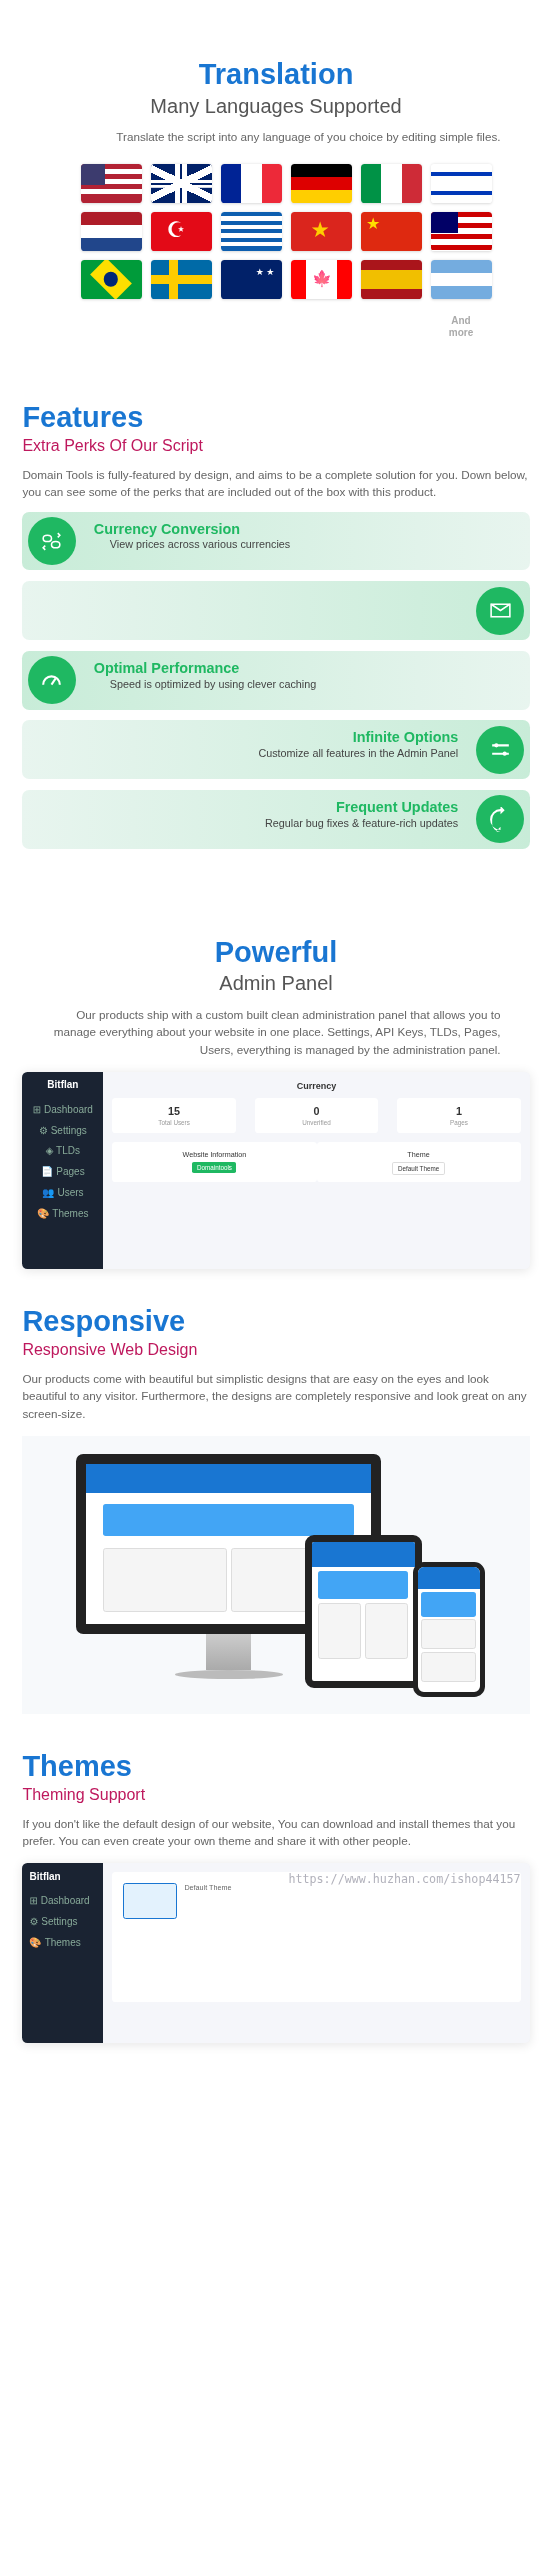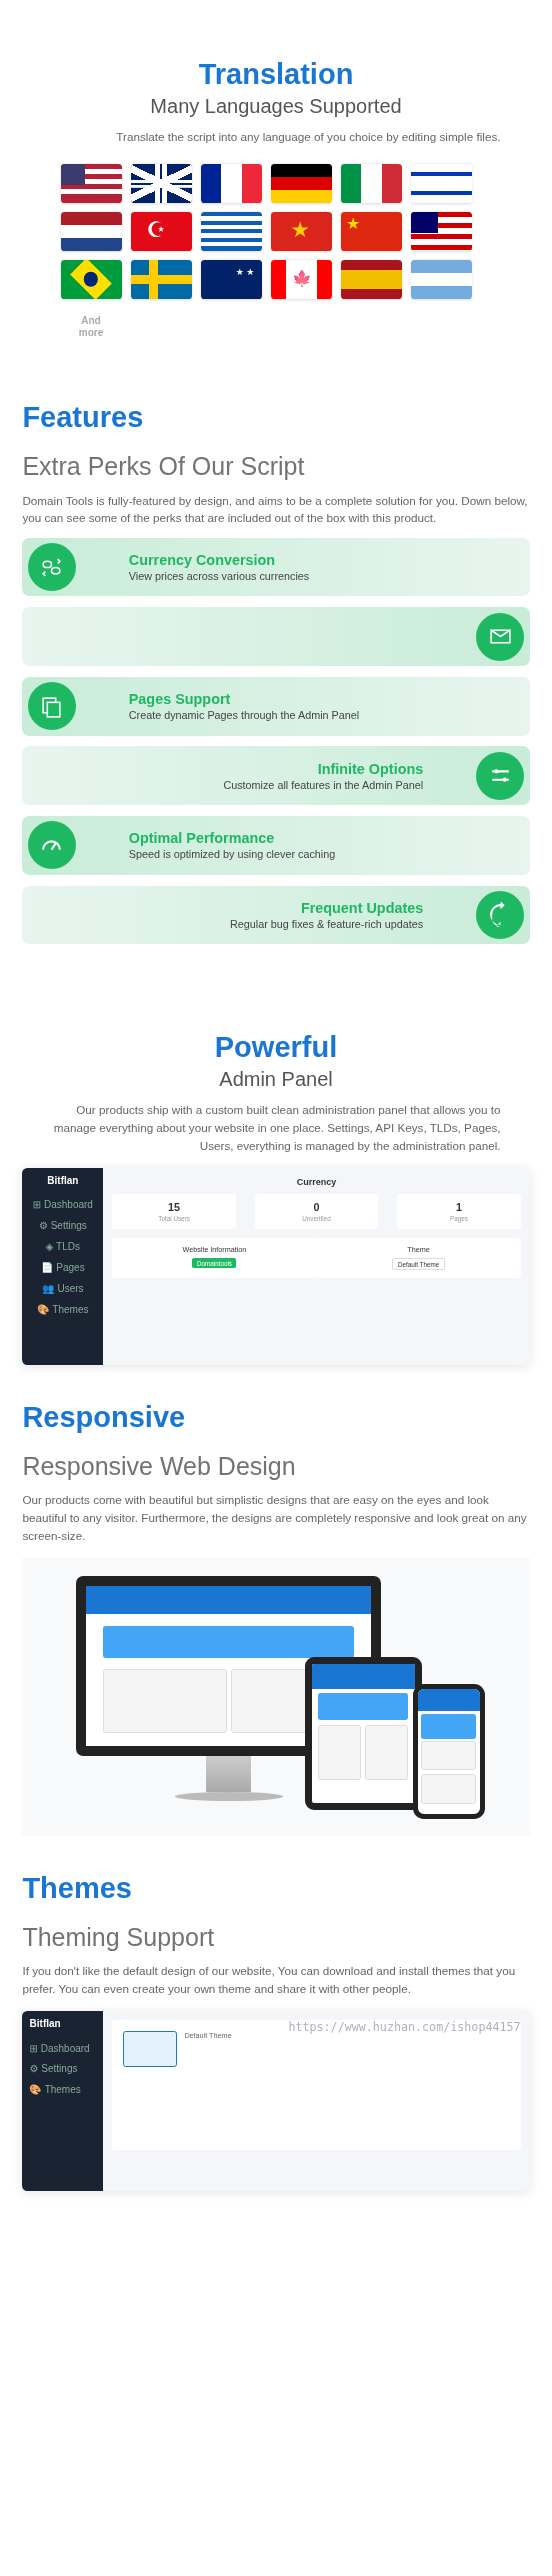--- a/index.html
+++ b/index.html
@@ -1,35 +1,35 @@
 <!DOCTYPE html>
 <html style="font-size:14.4px"><head>
 <meta charset="utf-8">
 <style>
 * { margin: 0; padding: 0; box-sizing: border-box; }
 body { font-family: -apple-system, BlinkMacSystemFont, 'Segoe UI', Arial, sans-serif; width: 552px; background: #fff; color: #333; }
 .section { padding: 18px 22.4px; }
 .title-blue { color: #1976d2; font-weight: 800; text-align: center; font-size: 29px; margin-top: 40px; }
 .title-blue-left { color: #1976d2; font-weight: 800; font-size: 29px; }
 .subtitle { color: #555; font-size: 20px; text-align: center; margin-top: 3.6px; }
-.subtitle-left { color: #737373; font-size: 25px; margin-top: 18px; }
+.subtitle-left { color: #be185d; font-size: 16px; margin-top: 3px; }
 .desc { color: #666; font-size: 11.7px; text-align: right; margin: 10.8px auto; max-width: 449px; line-height: 1.5; }
 .desc-left { color: #666; font-size: 11.7px; margin: 10.8px 0; line-height: 1.5; }
-.flags { display: flex; flex-wrap: wrap; gap: 9px; justify-content: flex-start; margin: 18px auto; max-width: 431px; }
+.flags { display: flex; flex-wrap: wrap; gap: 9px; justify-content: flex-end; margin: 18px auto; max-width: 431px; }
 .flag { width: 61px; height: 39px; border-radius: 3.6px; box-shadow: 0 0.9px 2.7px rgba(0,0,0,0.15); position: relative; overflow: hidden; }
 .flag-more { width: 61px; height: 39px; display: flex; flex-direction: column; align-items: center; justify-content: center; color: #aaa; font-size: 10px; font-weight: 600; line-height: 1.2; }
-.feature-row { display: flex; align-items: center; margin: 10.8px 0; border-radius: 7.2px; overflow: hidden; gap: 35px; }
+.feature-row { display: flex; align-items: flex-start; margin: 10.8px 0; border-radius: 7.2px; overflow: hidden; }
 .feature-row.left { background: linear-gradient(to right, #c8ecd8, #e8f5ef); }
 .feature-row.right { background: linear-gradient(to left, #c8ecd8, #e8f5ef); justify-content: flex-end; }
 .feature-icon { width: 48px; height: 48px; background: #1fb862; border-radius: 50%; display: flex; align-items: center; justify-content: center; flex-shrink: 0; margin: 5.4px; }
 .feature-icon svg { fill: #fff; width: 25px; height: 25px; }
 .feature-text { padding: 9px 12.6px; }
 .feature-row.right .feature-text { text-align: right; }
 .feature-title { color: #1fb862; font-weight: 700; font-size: 14.4px; }
-.feature-sub { color: #444; font-size: 10.8px; margin-top: 1.8px; }
+.feature-sub { color: #444; font-size: 10.8px; margin-top: 1.8px; margin-left: 16px; }
 .admin-img, .resp-img, .theme-img { width: 100%; height: 197px; background: #f0f2f5; border-radius: 5.4px; margin-top: 13.5px; box-shadow: 0 1.8px 10.8px rgba(0,0,0,0.1); position: relative; overflow: hidden; }
 .admin-sidebar { position: absolute; left: 0; top: 0; bottom: 0; width: 81px; background: #1a2332; }
 .admin-logo { color: #fff; font-size: 10px; padding: 7.2px; font-weight: 700; }
 .admin-nav { padding: 3.6px 7.2px; color: #8a9; font-size: 10px; margin-top: 2.7px; }
 .admin-main { position: absolute; left: 81px; right: 0; top: 0; bottom: 0; background: #f5f6fa; padding: 9px; }
 .admin-header { font-size: 9px; font-weight: 700; color: #333; margin-bottom: 7.2px; }
 .admin-cards { display: flex; gap: 19px; margin-bottom: 9px; }
 .admin-card { flex: 1; background: #fff; border-radius: 3.6px; padding: 7.2px; font-size: 10.8px; font-weight: 700; }
 .admin-card-label { font-size: 6.3px; color: #999; font-weight: 400; margin-top: 1.8px; }
 .admin-row { display: flex; gap: 0; }
@@ -133,58 +133,46 @@
 
   <div class="feature-row right">
     <div class="feature-icon">
         <svg viewBox="0 0 24 24">
           <rect x="3" y="6" width="18" height="12" stroke="#fff" stroke-width="1.5" fill="none"></rect>
           <path d="M3 6l9 6 9-6" stroke="#fff" stroke-width="1.5" fill="none"></path>
         </svg>
       </div>
   </div>
 
+
   <div class="feature-row left">
     <div class="feature-icon">
         <svg viewBox="0 0 24 24">
-          <rect x="4" y="4" width="12" height="14" stroke="#fff" stroke-width="1.5" fill="none"></rect>
-          <rect x="8" y="8" width="12" height="14" stroke="#fff" stroke-width="1.5" fill="#1fb862"></rect>
-        </svg>
-      </div>
-    <div class="feature-text">
-      <div class="feature-title">Pages Support</div>
-      <div class="feature-sub">Create dynamic Pages through the Admin Panel</div>
+          <path d="M4 16a8 8 0 0116 0" stroke="#fff" stroke-width="2" fill="none"></path>
+          <path d="M12 16l4-6" stroke="#fff" stroke-width="2"></path>
+        </svg>
+      </div>
+    <div class="feature-text">
+      <div class="feature-title">Optimal Performance</div>
+      <div class="feature-sub">Speed is optimized by using clever caching</div>
     </div>
   </div>
 
   <div class="feature-row right">
     <div class="feature-text">
       <div class="feature-title">Infinite Options</div>
       <div class="feature-sub">Customize all features in the Admin Panel</div>
     </div>
     <div class="feature-icon">
         <svg viewBox="0 0 24 24">
           <path d="M4 8h16M4 16h16" stroke="#fff" stroke-width="2"></path>
           <circle cx="8" cy="8" r="2" fill="#fff"></circle>
           <circle cx="16" cy="16" r="2" fill="#fff"></circle>
         </svg>
       </div>
-  </div>
-
-  <div class="feature-row left">
-    <div class="feature-icon">
-        <svg viewBox="0 0 24 24">
-          <path d="M4 16a8 8 0 0116 0" stroke="#fff" stroke-width="2" fill="none"></path>
-          <path d="M12 16l4-6" stroke="#fff" stroke-width="2"></path>
-        </svg>
-      </div>
-    <div class="feature-text">
-      <div class="feature-title">Optimal Performance</div>
-      <div class="feature-sub">Speed is optimized by using clever caching</div>
-    </div>
   </div>
 
   <div class="feature-row right">
     <div class="feature-text">
       <div class="feature-title">Frequent Updates</div>
       <div class="feature-sub">Regular bug fixes &amp; feature-rich updates</div>
     </div>
     <div class="feature-icon">
         <svg viewBox="0 0 24 24">
           <path d="M4 12a8 8 0 018-8v3l4-4-4-4v3a10 10 0 100 20v-3l-4 4 4 4v-3a8 8 0 01-8-8z" fill="#fff"></path>

